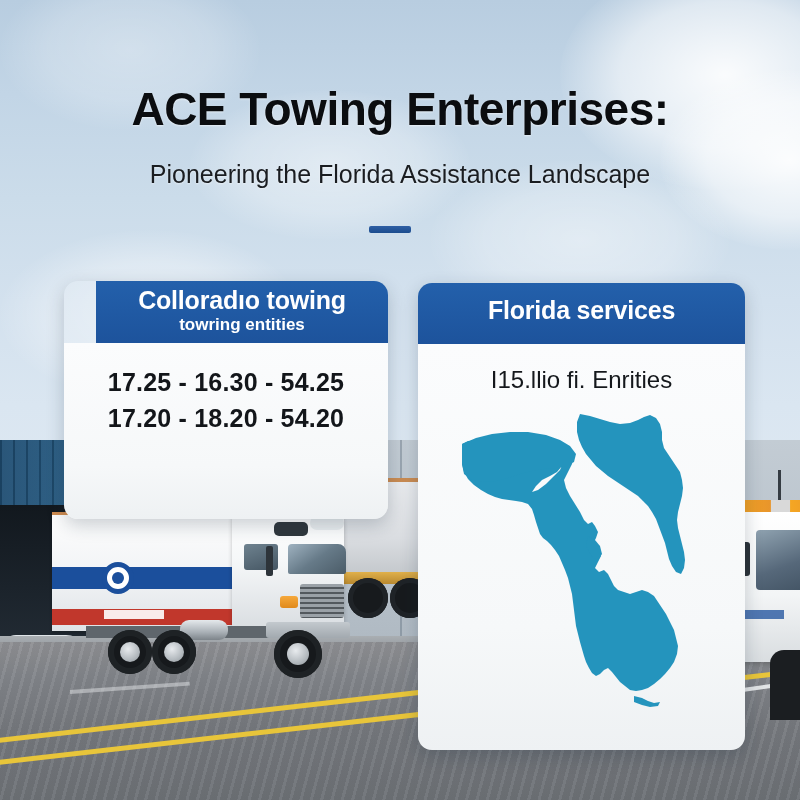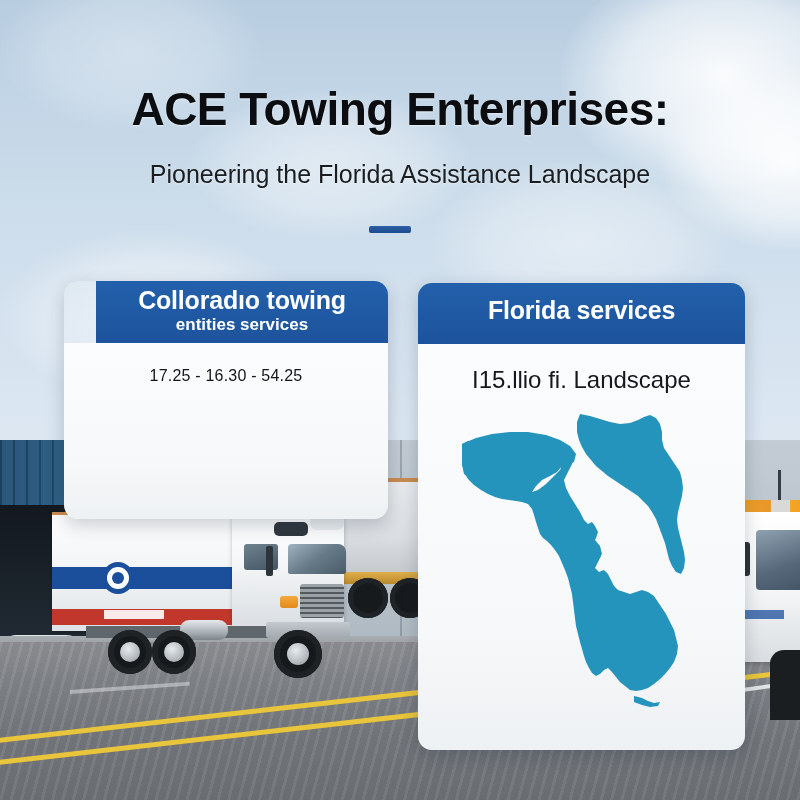--- a/index.html
+++ b/index.html
@@ -392,22 +392,22 @@
   .card-body {
     background: linear-gradient(to bottom, #fbfcfd 0%, #f6f8f9 70%, #eef1f3 100%);
     box-sizing: border-box;
   }
 
   
   #card-left { left: 64px; top: 281px; width: 324px; height: 238px; }
   #card-left .card-header { height: 62px; padding-top: 6px; margin-left: 32px; }
   #card-left .card-body { height: 176px; padding: 22px 0 0 0; }
   .row-line {
-    font-size: 16px;
-    font-weight: 400;
+    font-size: 25px;
+    font-weight: 700;
     color: #13161a;
     text-align: center;
     line-height: 1.42;
     letter-spacing: 0.2px;
   }
 
   
   #card-right { left: 418px; top: 283px; width: 327px; height: 467px; }
   #card-right .card-header { height: 61px; padding-top: 14px; }
   #card-right .card-body { height: 406px; position: relative; }
@@ -510,33 +510,34 @@
     </div>
   </div>
 
   <div class="title">ACE Towing Enterprises:</div>
   <div class="subtitle">Pioneering the Florida Assistance Landscape</div>
   <div class="divider"></div>
 
   <div class="card" id="card-left">
     <div class="card-header">
       <div class="ch-title">Colloradıo towing</div>
-      <div class="ch-sub">entities services</div>
+      <div class="ch-sub">towring entities</div>
     </div>
     <div class="card-body">
       <div class="row-line">17.25 - 16.30 - 54.25</div>
+      <div class="row-line">17.20 - 18.20 - 54.20</div>
     </div>
   </div>
 
   <div class="card" id="card-right">
     <div class="card-header">
       <div class="ch-title">Florida services</div>
     </div>
     <div class="card-body">
-      <div class="map-caption">I15.llio fi. Landscape</div>
+      <div class="map-caption">I15.llio fi. Enrities</div>
       <div class="map-wrap">
         <svg viewBox="0 0 250 300" xmlns="http://www.w3.org/2000/svg" aria-hidden="true">
           <path fill="#2494bd" d="
             M0,30
             L6,27 L22,26 L34,28 L46,27 L58,29 L70,28 L82,31 L92,35
             L97,44 L100,52 L95,58 L88,62 L80,66 L74,72 L70,78
             L76,76 L84,70 L92,62 L98,56 L101,49 L104,44
             L104,40 L108,36 L112,42 L110,50 L106,58 L102,66
             L104,74 L108,82 L113,90 L118,98 L122,106
             L126,110 L130,108 L133,112 L136,118 L134,124

